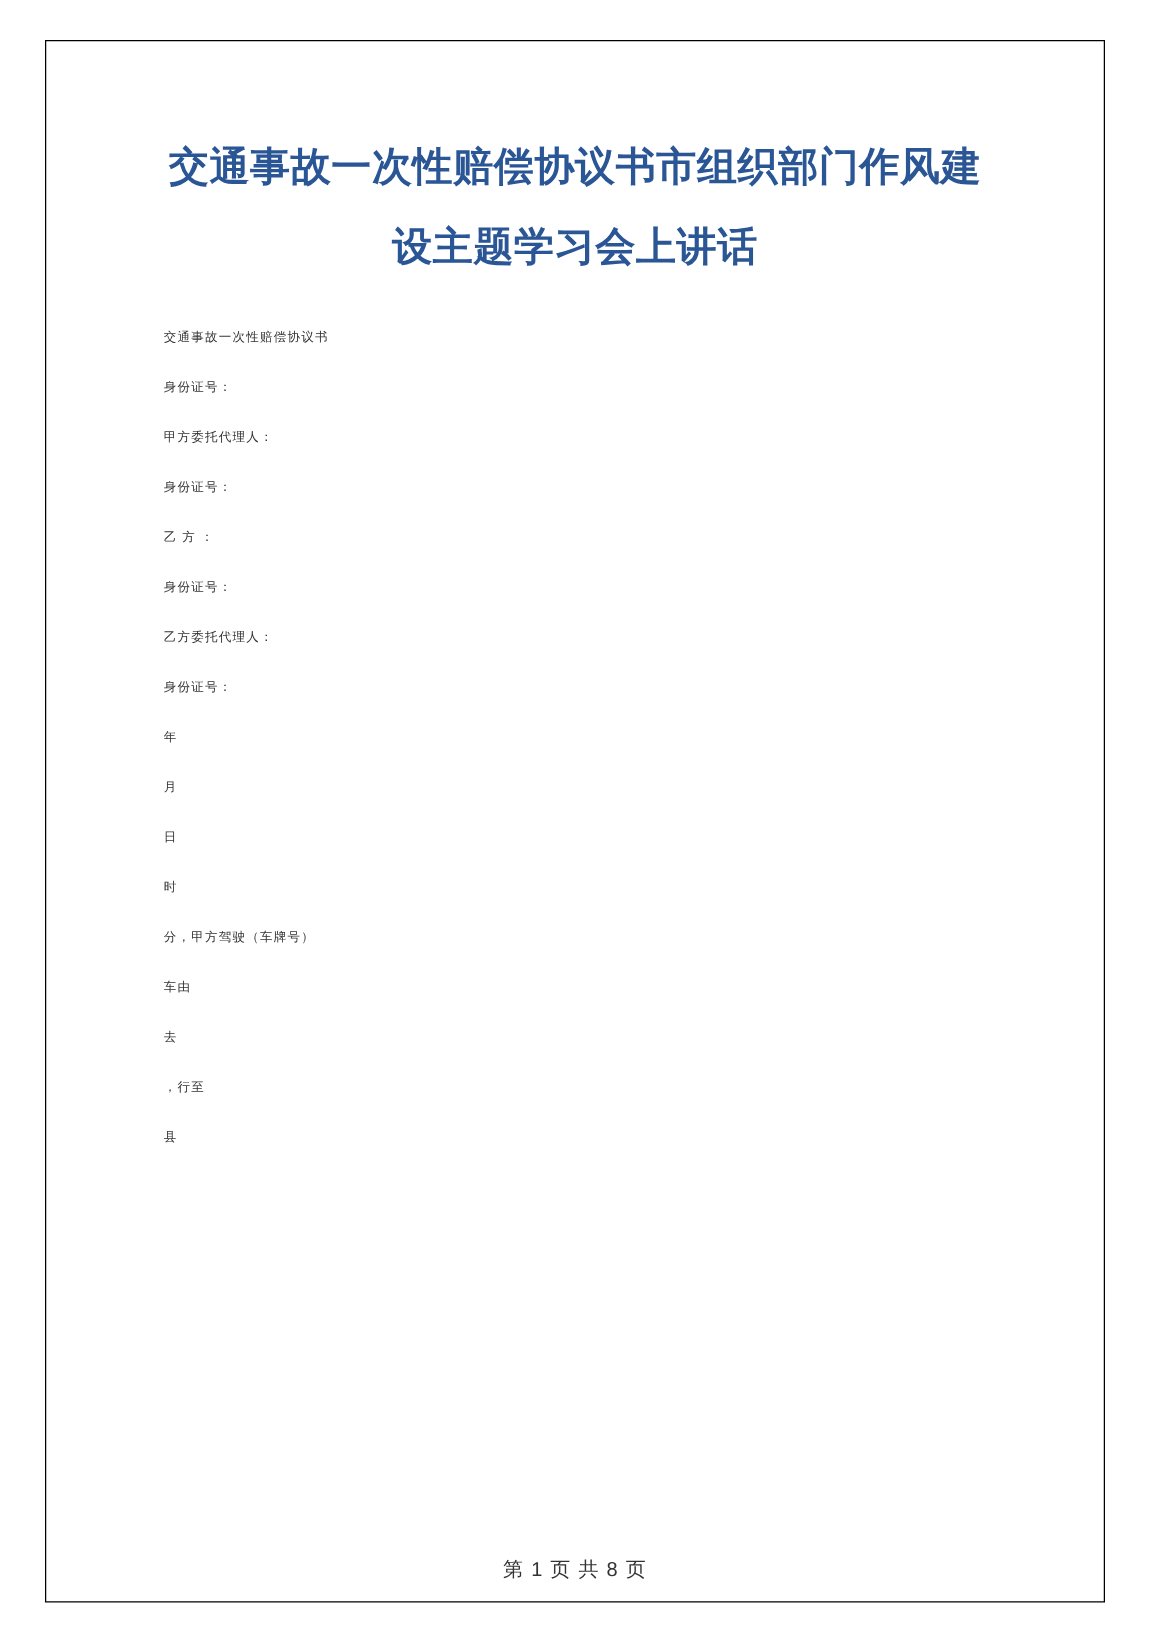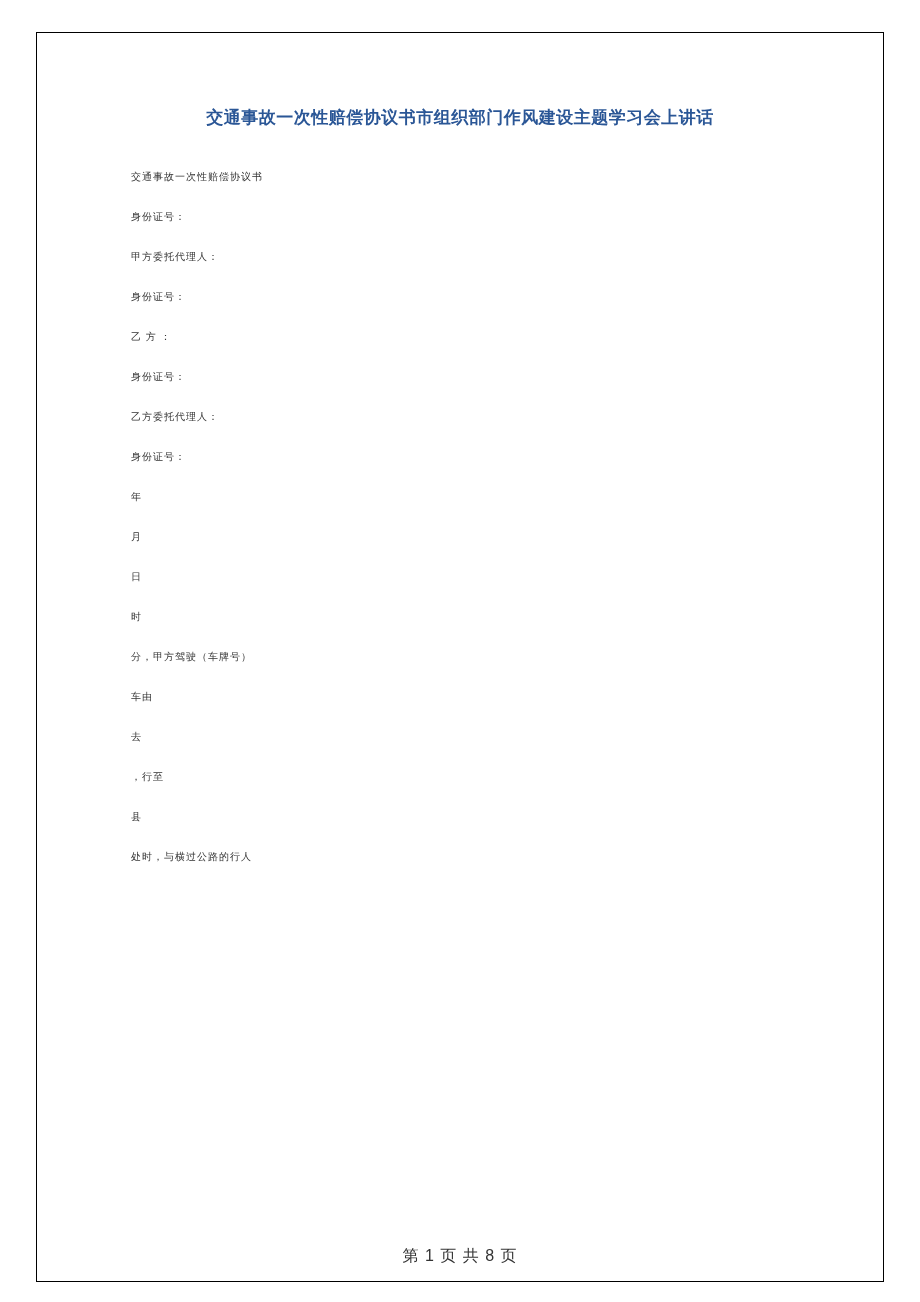--- a/index.html
+++ b/index.html
@@ -19,21 +19,21 @@
     width: 100%;
     height: 100%;
     box-sizing: border-box;
     border: 1px solid #000000;
     padding: 54px 58px 20px 58px;
     position: relative;
   }
   .title {
     color: #2a5696;
     font-weight: 700;
-    font-size: 17px;
+    font-size: 32px;
     text-align: center;
     line-height: 2.0;
     margin: 14px 30px 34px 30px;
     letter-spacing: 0.5px;
   }
   .body-line {
     color: #333333;
     font-size: 10px;
     line-height: 1.6;
     margin: 0 0 24px 0;
@@ -69,20 +69,19 @@
     <p class="body-line"> 身份证号：</p>
     <p class="body-line"> 年</p>
     <p class="body-line">月</p>
     <p class="body-line">日</p>
     <p class="body-line">时</p>
     <p class="body-line">分，甲方驾驶（车牌号）</p>
     <p class="body-line">  车由</p>
     <p class="body-line">去</p>
     <p class="body-line"> ，行至</p>
     <p class="body-line">  县</p>
-    <p class="body-line">处时，与横过公路的行人</p>
 
     <div class="footer">
       <span>第 </span><span>1</span><span> 页   共 </span><span>8</span><span> 页</span>
     </div>
 
   </div>
 </div>
 
 </body></html>

